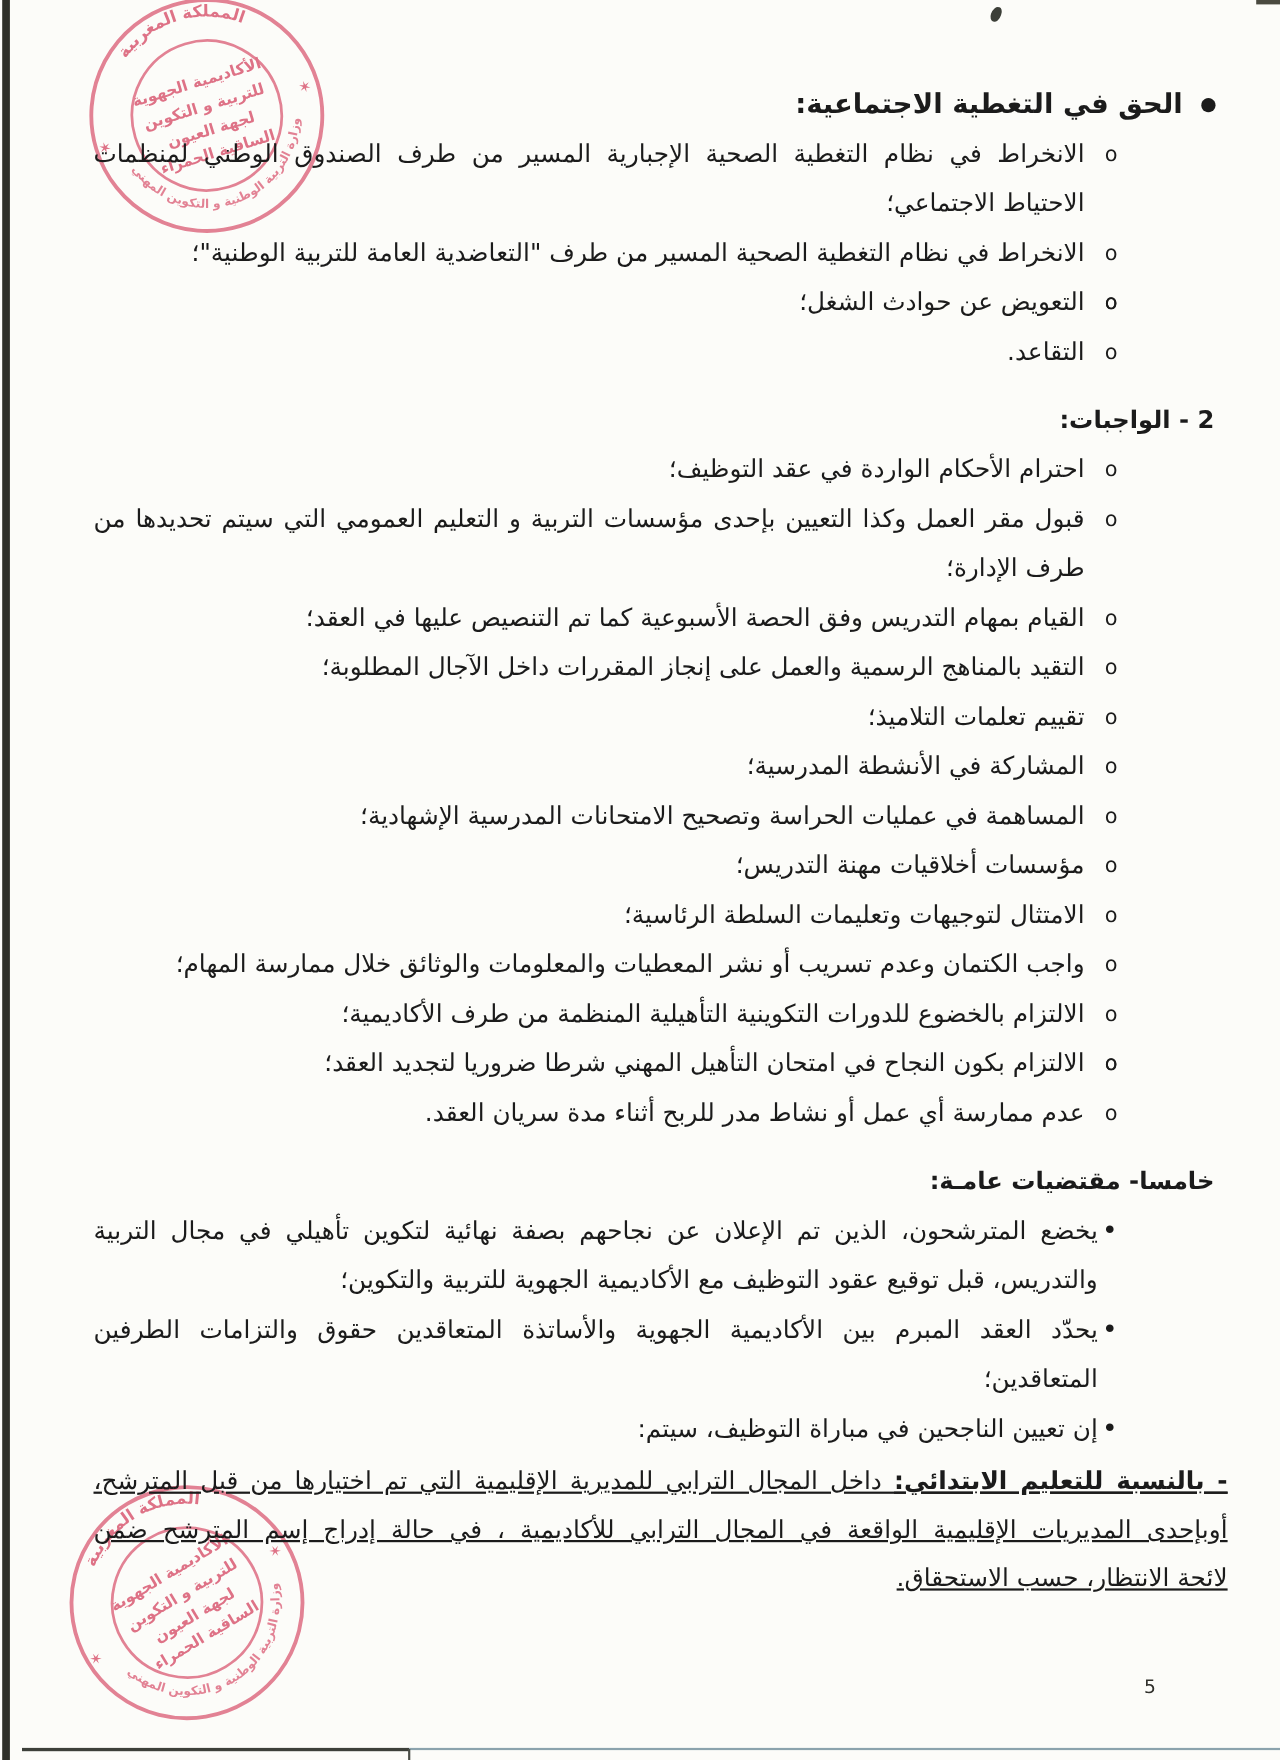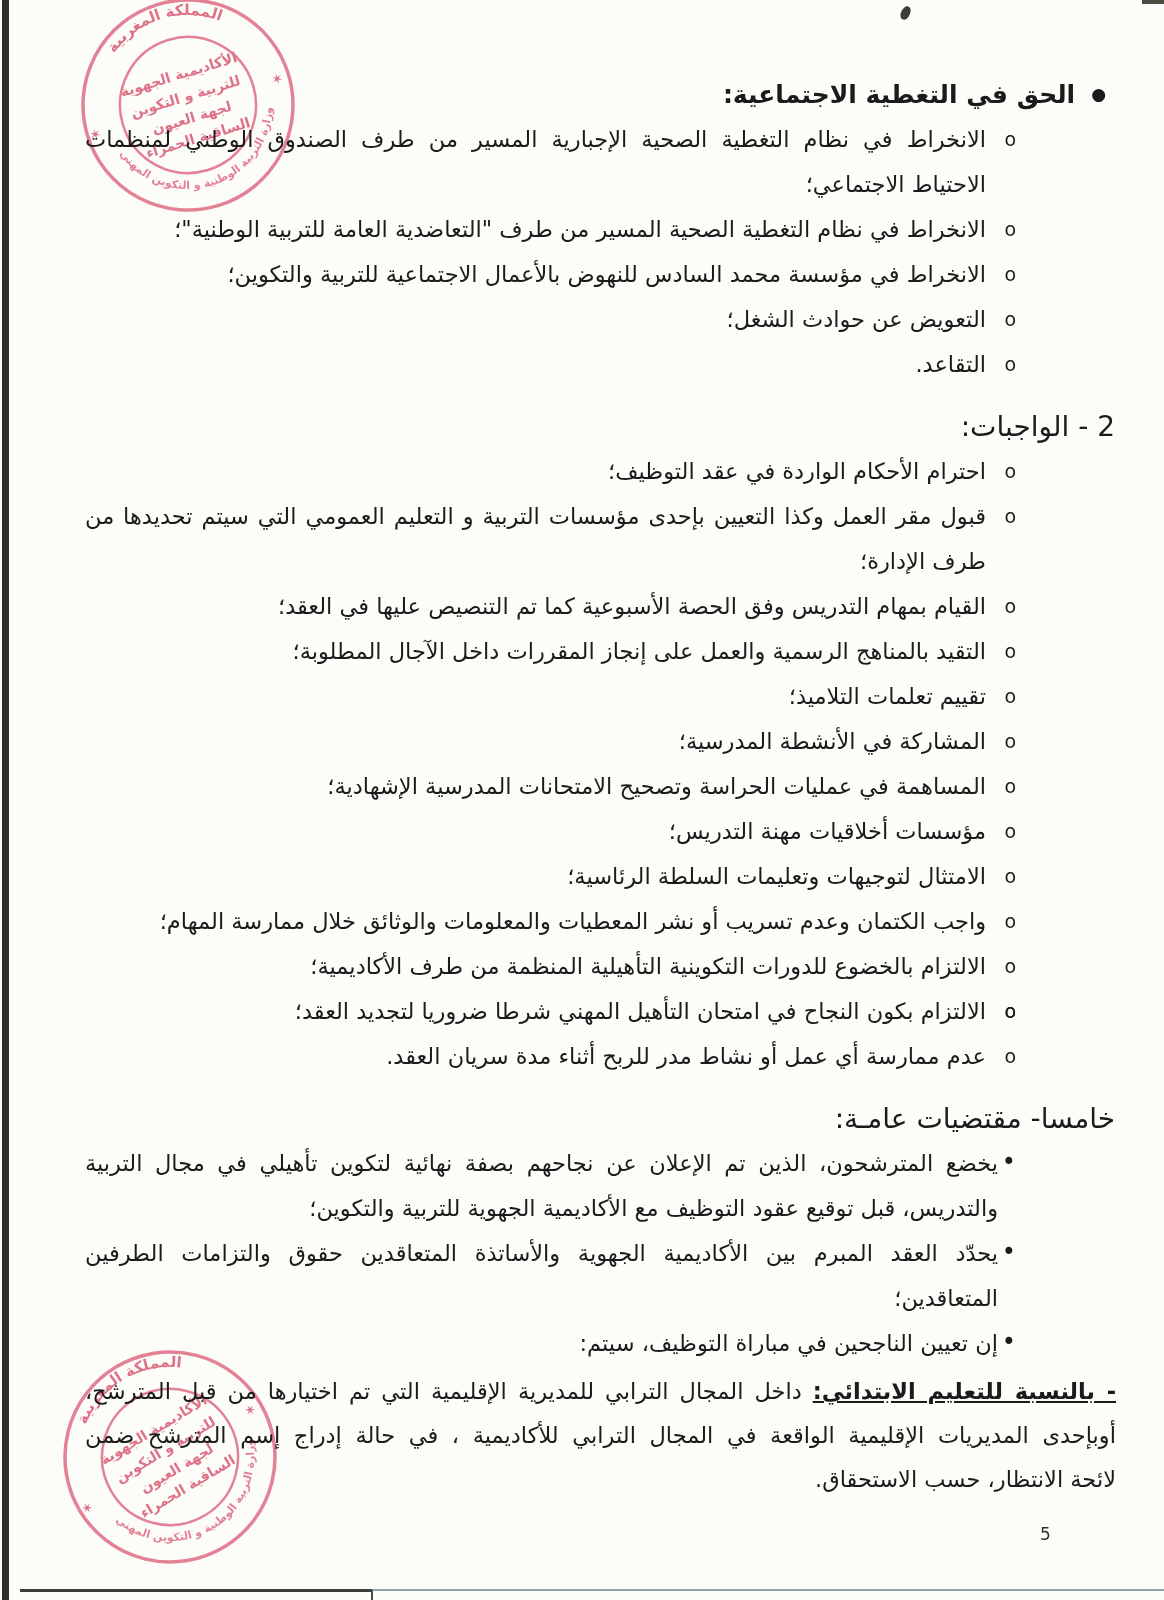--- a/index.html
+++ b/index.html
@@ -31,29 +31,29 @@
   
   .content{
     position:absolute;top:72px;right:0;left:0;
     padding:0 48px 0 85px;
     direction:rtl;
     font-size:22.5px;line-height:45px;
     text-align:right;
   }
   .sec-title{font-weight:bold;font-size:25px;padding-right:10px;}
   .sec-title .disc{font-size:17px;vertical-align:3px;margin-left:16px;}
-  h2{font-size:28px;font-weight:normal;margin:17px 1px 0 0;line-height:45px;}
+  h2{font-size:22px;font-weight:bold;margin:17px 12px 0 0;line-height:45px;}
   ul{list-style:none;margin:0;padding:0;}
   li{position:relative;text-align:justify;}
   .olist li{padding-right:130px;}
   .olist .marker{position:absolute;right:100px;top:0;font-size:19px;}
   .dlist li{padding-right:118px;}
   .dlist .marker{position:absolute;right:100px;top:-1px;font-size:24px;}
   .para{margin-top:3px;}
-  .p-line{text-align:justify;text-align-last:justify;line-height:44px;}
+  .p-line{text-align:justify;text-align-last:justify;line-height:44px;text-decoration:underline;}
   .p-line.last{text-align-last:right;}
   .lead{font-weight:bold;text-decoration:underline;}
   .page-number{position:absolute;left:1040px;top:1524px;font-size:17px;color:#30302c;}
 </style>
 </head>
 <body>
 
 <div class="page">
 
   <div class="edge-left"></div>
@@ -99,21 +99,21 @@
 
   <div class="content" lang="ar" dir="rtl">
 
     <div class="sec-title">
       <span class="disc">●</span><span>الحق في التغطية الاجتماعية:</span>
     </div>
 
     <ul class="olist">
       <li><span class="marker">o</span><span>الانخراط في نظام التغطية الصحية الإجبارية المسير من طرف الصندوق الوطني لمنظمات الاحتياط الاجتماعي؛</span></li>
       <li><span class="marker">o</span><span>الانخراط في نظام التغطية الصحية المسير من طرف "التعاضدية العامة للتربية الوطنية"؛</span></li>
-      <li><span class="marker">o</span><span>الانخراط في مؤسسة محمد السادس للنهوض بالأعمال الاجتماعية للتربية والتكوين؛</span></li>
+      <li><span class="marker">o</span></li>
       <li><span class="marker">o</span><span>التعويض عن حوادث الشغل؛</span></li>
       <li><span class="marker">o</span><span>التقاعد.</span></li>
     </ul>
 
     <h2>2 - الواجبات:</h2>
 
     <ul class="olist">
       <li><span class="marker">o</span><span>احترام الأحكام الواردة في عقد التوظيف؛</span></li>
       <li><span class="marker">o</span><span>قبول مقر العمل وكذا التعيين بإحدى مؤسسات التربية و التعليم العمومي التي سيتم تحديدها من طرف الإدارة؛</span></li>
       <li><span class="marker">o</span><span>القيام بمهام التدريس وفق الحصة الأسبوعية كما تم التنصيص عليها في العقد؛</span></li>

